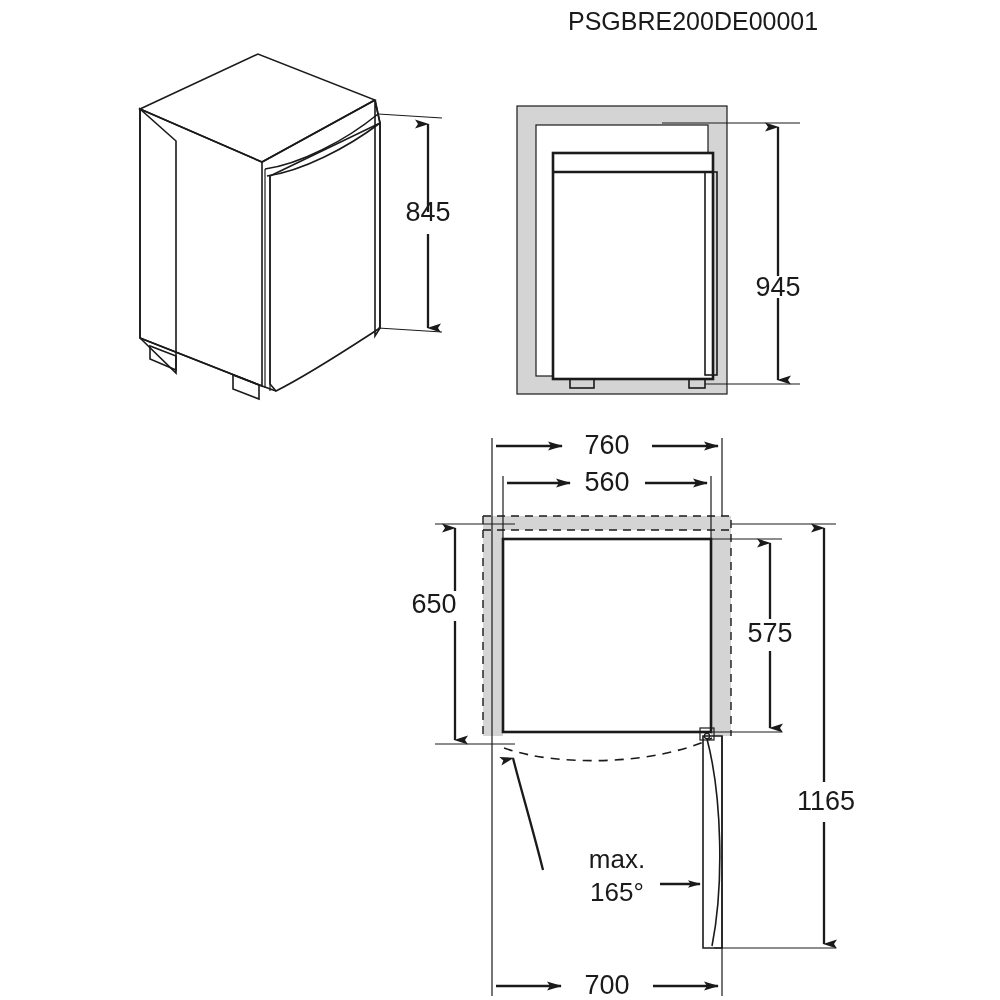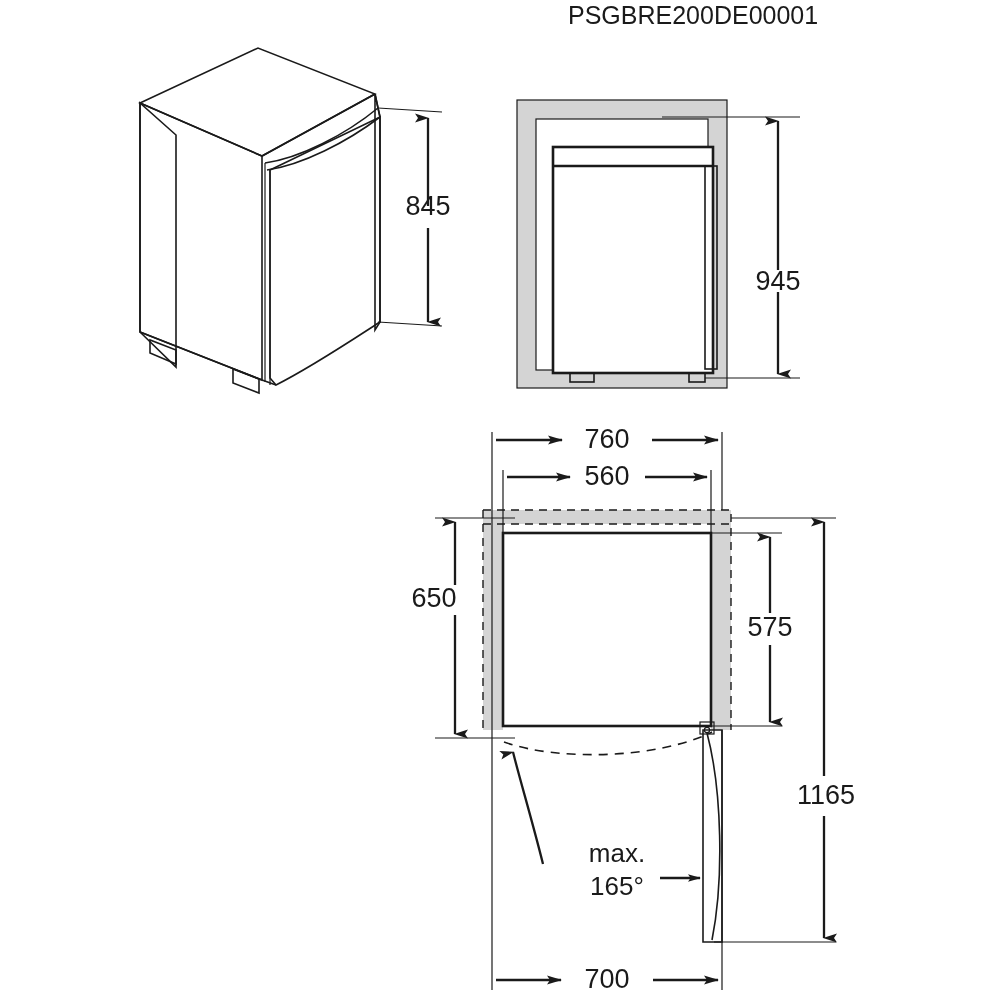--- a/index.html
+++ b/index.html
@@ -11,20 +11,21 @@
     width: 1000px;
     height: 1000px;
     font-family: "Liberation Sans", sans-serif;
     overflow: hidden;
   }
   #sheet {
     position: relative;
     width: 1000px;
     height: 744px;
     background: #ffffff;
+    margin-top: 6px;
   }
   svg#drawing {
     display: block;
     width: 1000px;
     height: 1000px;
   }
   .ln   { stroke: #1a1a1a; stroke-width: 1.6; fill: none; stroke-linecap: butt; }
   .ln-t { stroke: #1a1a1a; stroke-width: 1.2; fill: none; }
   .ln-h { stroke: #1a1a1a; stroke-width: 2.6; fill: none; }
   .dim  { stroke: #1a1a1a; stroke-width: 2.3; fill: none; }

